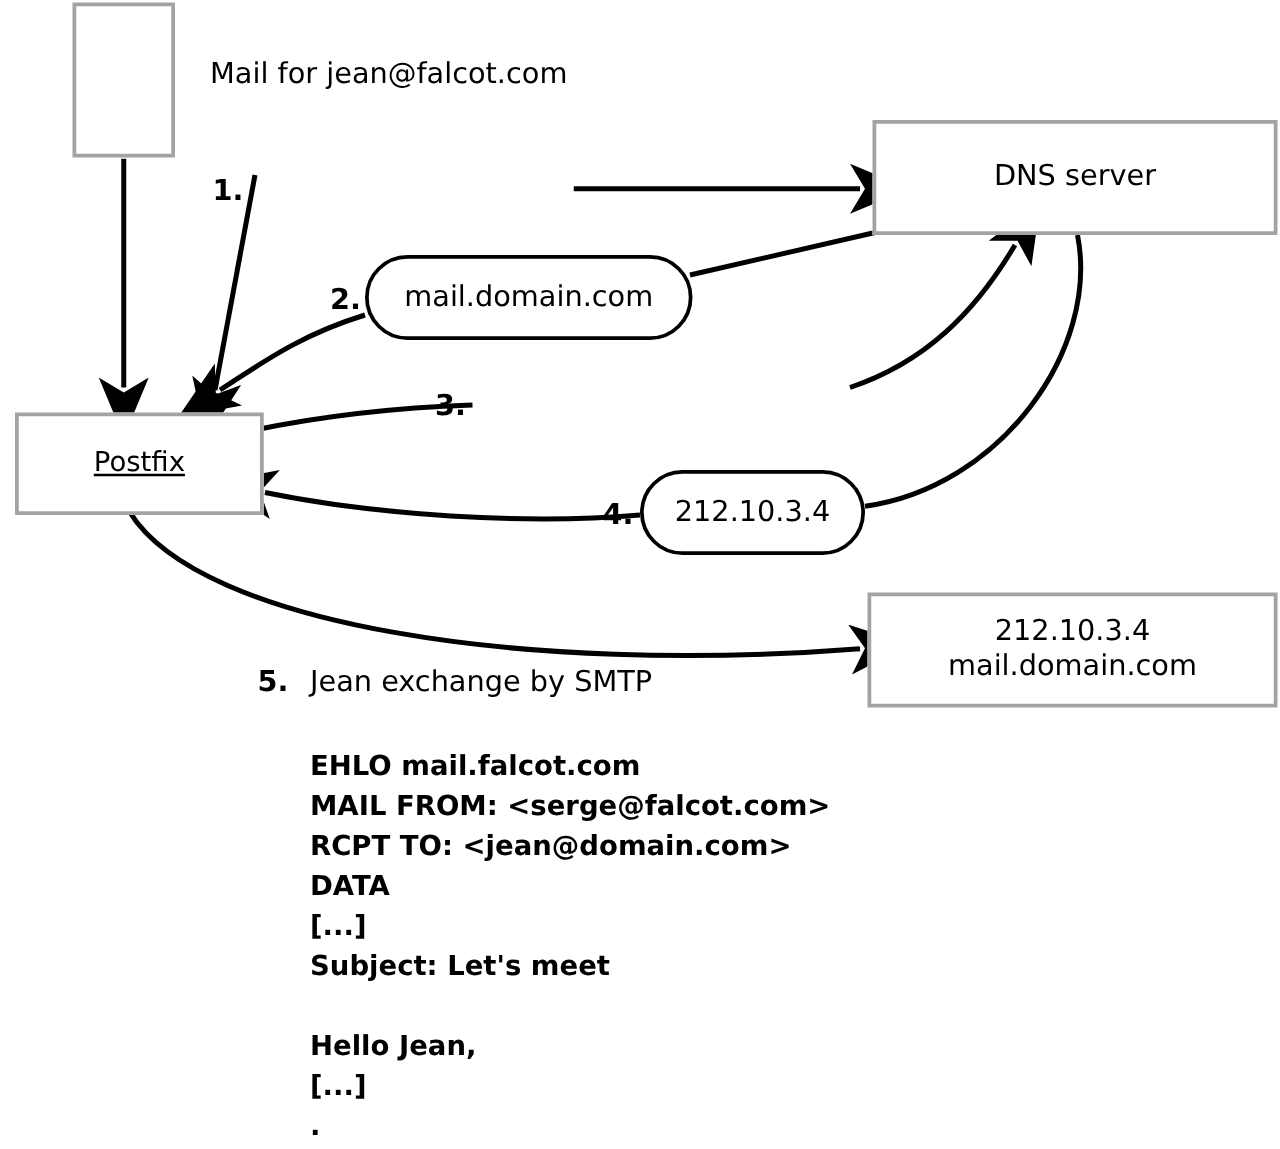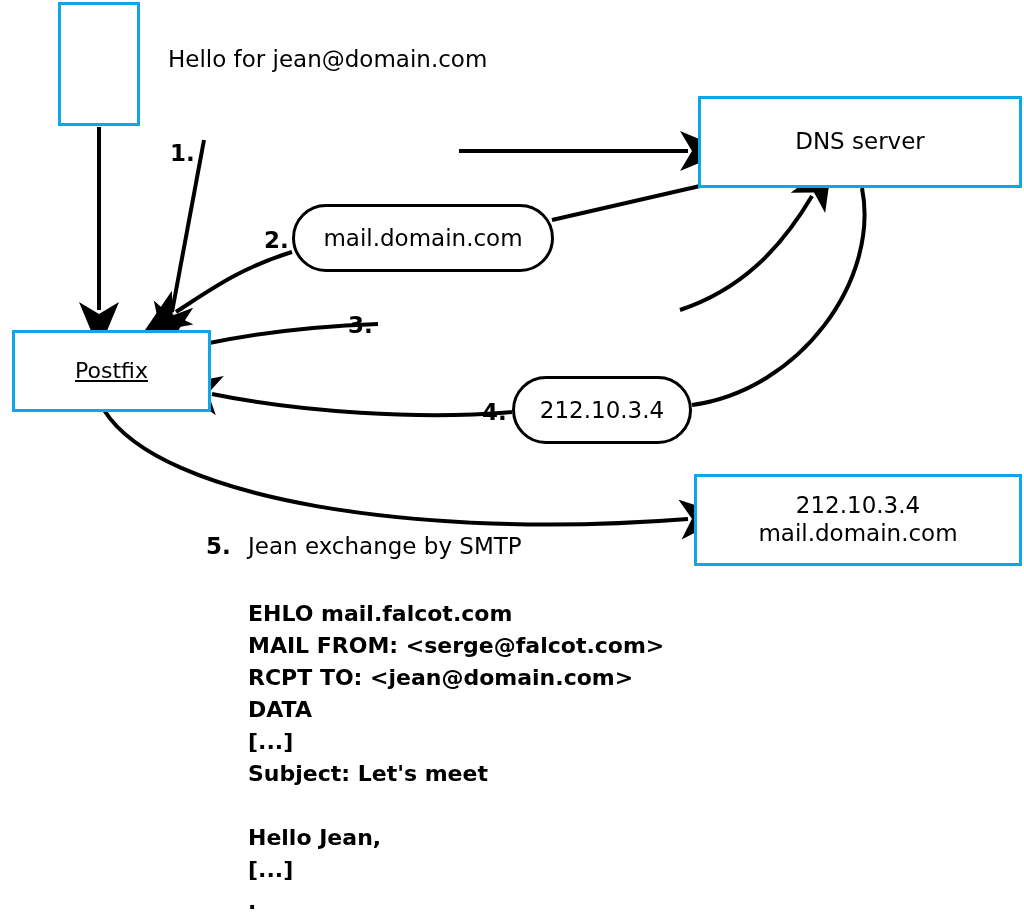--- a/index.html
+++ b/index.html
@@ -19,21 +19,21 @@
   svg.layer {
     position: absolute;
     left: 0;
     top: 0;
     width: 1024px;
     height: 919px;
     pointer-events: none;
   }
   .node-box {
     position: absolute;
-    border: 3px solid #0ea5e9;
+    border: 3px solid #a3a3a3;
     background: #ffffff;
     box-sizing: border-box;
     display: flex;
     align-items: center;
     justify-content: center;
     text-align: center;
     line-height: 1.2;
   }
   .node-pill {
     position: absolute;
@@ -95,21 +95,21 @@
 
     <path d="M512,412 C420,420 300,412 212,394" stroke="#000000" stroke-width="4" fill="none" marker-end="url(#arrow)"></path>
 
     <path d="M104,410 C160,500 420,540 688,519" stroke="#000000" stroke-width="4" fill="none" marker-end="url(#arrow)"></path>
   </svg>
 
   <div class="node-box" style="left:58px; top:2px; width:82px; height:124px;">
     <span></span>
   </div>
 
-  <div class="lbl txt-23" style="left:168px; top:46px;">Hello for jean@domain.com</div>
+  <div class="lbl txt-23" style="left:168px; top:46px;">Mail for jean@falcot.com</div>
 
   <div class="node-box txt-22" style="left:12px; top:330px; width:199px; height:82px;text-decoration:underline;">
     <span>Postfix</span>
   </div>
 
   <div class="node-box txt-23" style="left:698px; top:96px; width:324px; height:92px;">
     <span>DNS server</span>
   </div>
 
   <div class="node-box txt-23" style="left:694px; top:474px; width:328px; height:92px; flex-direction:column;">

